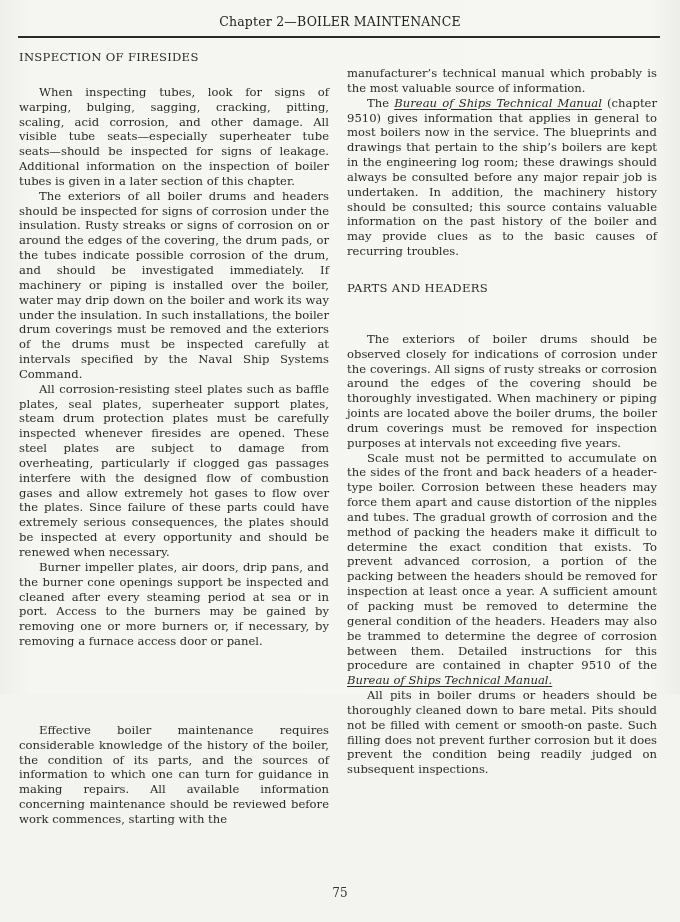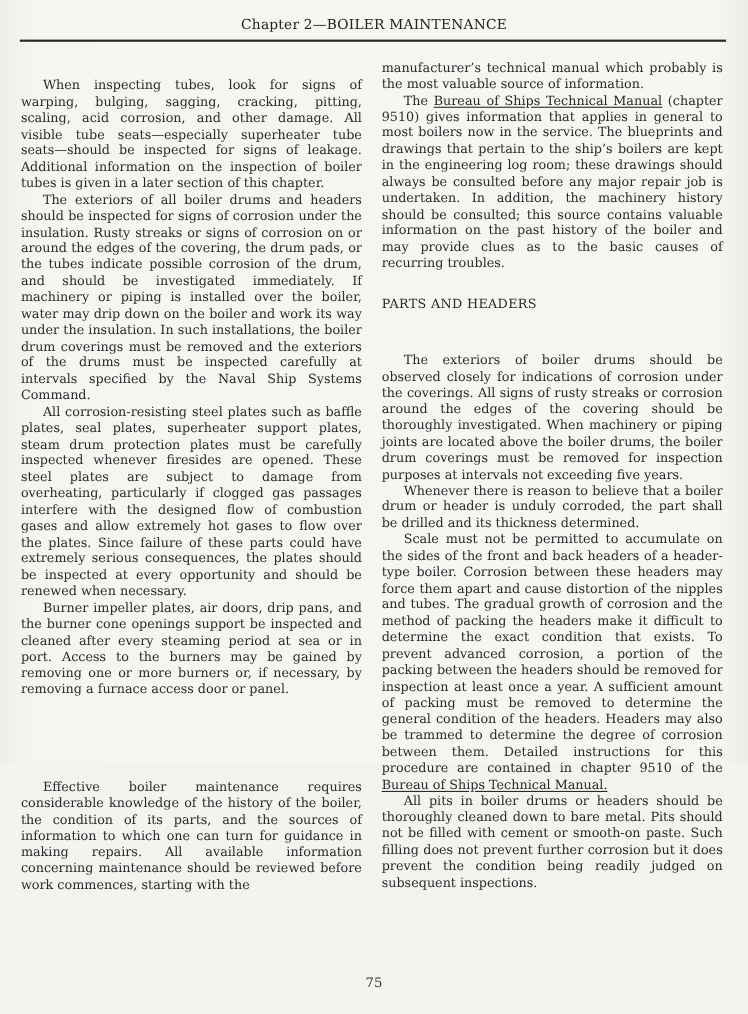--- a/index.html
+++ b/index.html
@@ -47,31 +47,32 @@
       line-height: 14.85px;
       text-align: justify;
     }
     .col.left { left: 19px; }
     .col.right { left: 347px; top: 54px; }
     .col p {
       margin: 0;
       text-indent: 20px;
       hyphens: none;
     }
-    .col p.noindent { text-indent: 0; }
+    .col p.noindent { text-indent: 0; margin-top: 12px; }
     .section-head {
       font-size: 11.6px;
       letter-spacing: 0.3px;
       text-transform: none;
       margin: 0;
       text-align: left;
     }
     .u {
       text-decoration: underline;
       text-underline-offset: 2px;
+      font-style: italic;
     }
     .center-head {
       text-align: center;
       padding-right: 6px;
     }
     .page-number {
       position: absolute;
       top: 886px;
       left: 0;
       width: 680px;
@@ -82,39 +83,39 @@
   </style>
 </head>
 <body>
 
 <div class="page">
 
   <div class="running-head">Chapter 2—BOILER MAINTENANCE</div>
   <div class="head-rule"></div>
 
   <div class="col left">
+    <div class="section-head">INSPECTION OF FIRESIDES</div>
     <div style="height:20px"></div>
     <p>When inspecting tubes, look for signs of warping, bulging, sagging, cracking, pitting, scaling, acid corrosion, and other damage. All visible tube seats—especially superheater tube seats—should be inspected for signs of leakage. Additional information on the inspection of boiler tubes is given in a later section of this chapter.</p>
     <p>The exteriors of all boiler drums and headers should be inspected for signs of corrosion under the insulation. Rusty streaks or signs of corrosion on or around the edges of the covering, the drum pads, or the tubes indicate possible corrosion of the drum, and should be investigated immediately. If machinery or piping is installed over the boiler, water may drip down on the boiler and work its way under the insulation. In such installations, the boiler drum coverings must be removed and the exteriors of the drums must be inspected carefully at intervals specified by the Naval Ship Systems Command.</p>
     <p>All corrosion-resisting steel plates such as baffle plates, seal plates, superheater support plates, steam drum protection plates must be carefully inspected whenever firesides are opened. These steel plates are subject to damage from overheating, particularly if clogged gas passages interfere with the designed flow of combustion gases and allow extremely hot gases to flow over the plates. Since failure of these parts could have extremely serious consequences, the plates should be inspected at every opportunity and should be renewed when necessary.</p>
     <p>Burner impeller plates, air doors, drip pans, and the burner cone openings support be inspected and cleaned after every steaming period at sea or in port. Access to the burners may be gained by removing one or more burners or, if necessary, by removing a furnace access door or panel.</p>
 
     <div style="height:44px"></div>
     <div style="height:30px"></div>
     <p>Effective boiler maintenance requires considerable knowledge of the history of the boiler, the condition of its parts, and the sources of information to which one can turn for guidance in making repairs. All available information concerning maintenance should be reviewed before work commences, starting with the</p>
   </div>
 
   <div class="col right">
     <p class="noindent">manufacturer’s technical manual which probably is the most valuable source of information.</p>
     <p><span>The </span><span class="u">Bureau of Ships Technical Manual</span><span> (chapter 9510) gives information that applies in general to most boilers now in the service. The blueprints and drawings that pertain to the ship’s boilers are kept in the engineering log room; these drawings should always be consulted before any major repair job is undertaken. In addition, the machinery history should be consulted; this source contains valuable information on the past history of the boiler and may provide clues as to the basic causes of recurring troubles.</span></p>
 
     <div style="height:22px"></div>
     <div class="section-head">PARTS AND HEADERS</div>
     <div style="height:36px"></div>
 
     <p>The exteriors of boiler drums should be observed closely for indications of corrosion under the coverings. All signs of rusty streaks or corrosion around the edges of the covering should be thoroughly investigated. When machinery or piping joints are located above the boiler drums, the boiler drum coverings must be removed for inspection purposes at intervals not exceeding five years.</p>
-    <p>Whenever there is reason to believe that a boiler drum or header is unduly corroded, the part shall be drilled and its thickness determined.</p>
     <p><span>Scale must not be permitted to accumulate on the sides of the front and back headers of a header-type boiler. Corrosion between these headers may force them apart and cause distortion of the nipples and tubes. The gradual growth of corrosion and the method of packing the headers make it difficult to determine the exact condition that exists. To prevent advanced corrosion, a portion of the packing between the headers should be removed for inspection at least once a year. A sufficient amount of packing must be removed to determine the general condition of the headers. Headers may also be trammed to determine the degree of corrosion between them. Detailed instructions for this procedure are contained in chapter 9510 of the </span><span class="u">Bureau of Ships Technical Manual.</span></p>
     <p>All pits in boiler drums or headers should be thoroughly cleaned down to bare metal. Pits should not be filled with cement or smooth-on paste. Such filling does not prevent further corrosion but it does prevent the condition being readily judged on subsequent inspections.</p>
   </div>
 
   <div class="page-number">75</div>
 </div>
 
 </body></html>

